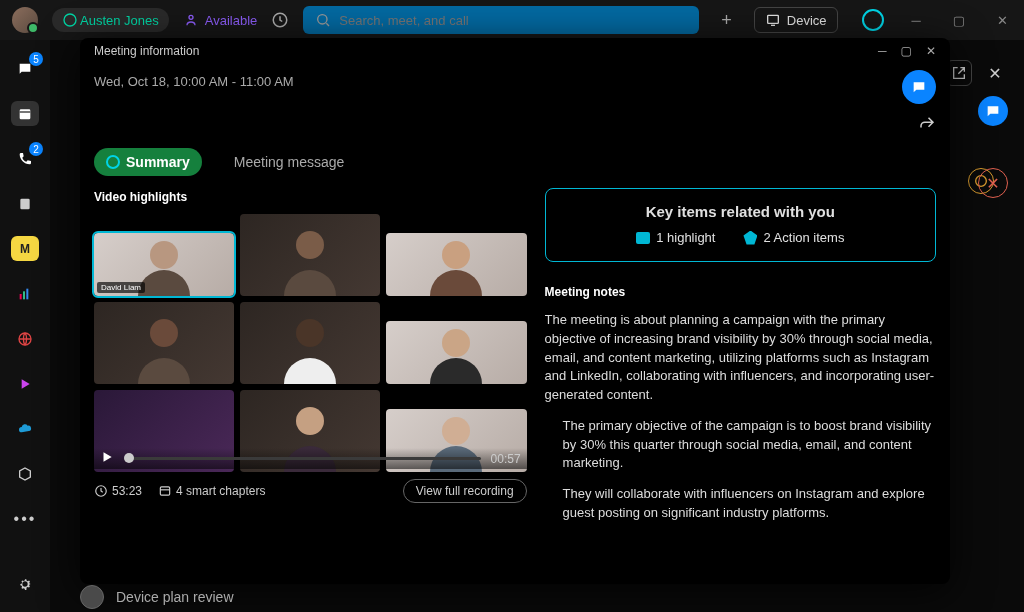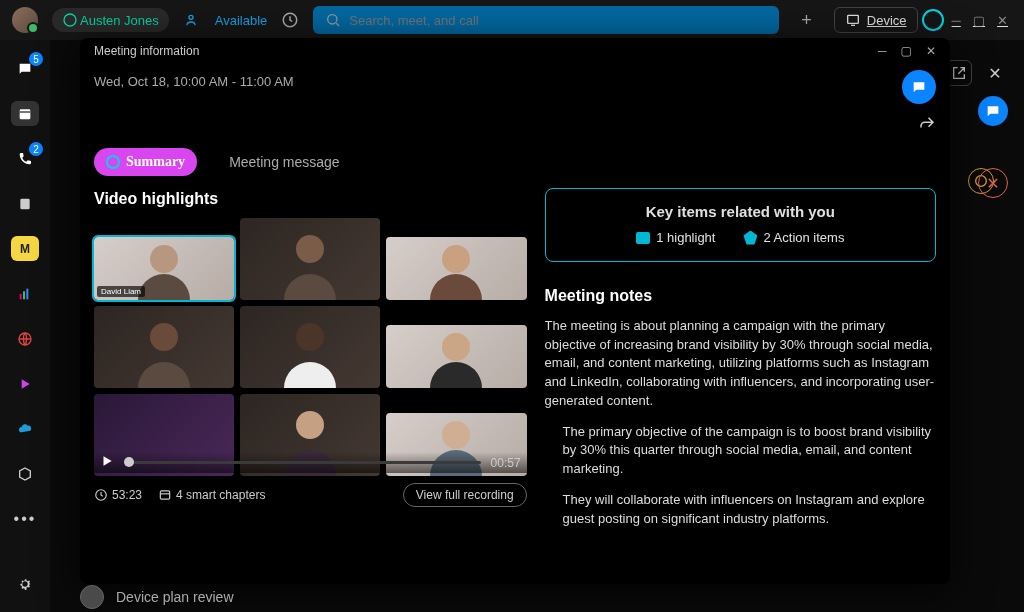--- a/index.html
+++ b/index.html
@@ -31,35 +31,35 @@
   background: #3eb968; border-radius: 50%; bottom: -1px; right: -1px;
   border: 2px solid #161616;
 }
 .user-pill {
   display: flex; align-items: center; gap: 2px;
   background: #2a2a2a;
   padding: 4px 10px;
   border-radius: 14px;
   color: #00d4a4;
 }
-.status-pill { display: flex; align-items: center; gap: 16px; color: #0ea5e9; }
+.status-pill { display: flex; align-items: center; gap: 6px; color: #8b5cf6; }
 .search-bar {
   flex: 1;
   display: flex; align-items: center;
   background: #0369a1;
   border-radius: 6px;
   padding: 6px 12px;
   color: #999;
   gap: 8px;
 }
 .search-bar input {
   background: transparent; border: none; outline: none;
   color: #ccc; flex: 1; font-size: 13px;
 }
-.topbar-right { display: flex; align-items: center; gap: 4px; text-decoration: underline; }
+.topbar-right { display: flex; align-items: center; gap: 24px; }
 .device-pill {
   display: flex; align-items: center; gap: 6px;
   border: 1px solid #444; border-radius: 6px;
   padding: 4px 10px; font-size: 13px;
 }
 .circ-btn { width: 22px; height: 22px; border: 2px solid #00d4e6; border-radius: 50%; display: flex; align-items: center; justify-content: center; }
 .win-ctrl { color: #888; cursor: pointer; padding: 0 4px; }
 
 .left-rail {
   position: absolute; left: 0; top: 40px; bottom: 0; width: 50px;
@@ -107,32 +107,32 @@
 }
 .title-block h1 { font-size: 22px; font-weight: 600; color: #fff; }
 .title-block .dt { font-size: 13px; color: #aaa; margin-top: 4px; }
 .title-actions { display: flex; flex-direction: column; gap: 10px; align-items: flex-end; }
 .round-blue { width: 34px; height: 34px; border-radius: 50%; background: #0a84ff; display: flex; align-items: center; justify-content: center; cursor: pointer; }
 
 .tabs {
   display: flex; gap: 20px; padding: 16px 14px 8px; font-size: 14px;
 }
 .tab { cursor: pointer; color: #aaa; padding: 6px 12px; border-radius: 16px; display: flex; gap: 6px; align-items: center; }
-.tab.active { background: #d946ef; color: #fff; font-weight: 600; font-family: Liberation Serif, serif; }
+.tab.active { background: #15803d; color: #fff; font-weight: 600; }
 .tab.active .ai-ring { border-color:#00d4e6; }
 .ai-ring { width: 14px; height: 14px; border: 2px solid #555; border-radius: 50%; position: relative; }
 
 .content {
   flex: 1; display: flex; gap: 18px; padding: 0 14px 14px;
   overflow: hidden;
 }
 .left-col { flex: 1.05; display: flex; flex-direction: column; }
 .right-col { flex: 0.95; display: flex; flex-direction: column; overflow: auto; }
 
-.section-title { font-size: 16px; font-weight: 600; margin: 6px 0 10px; color: #fff; }
+.section-title { font-size: 12px; font-weight: 600; margin: 6px 0 10px; color: #fff; }
 
 .vid-grid {
   display: grid;
   grid-template-columns: repeat(3, 1fr);
   grid-auto-rows: 82px;
   gap: 6px;
 }
 .vid-tile {
   background: linear-gradient(135deg,#2d2622,#443832);
   border-radius: 4px;

